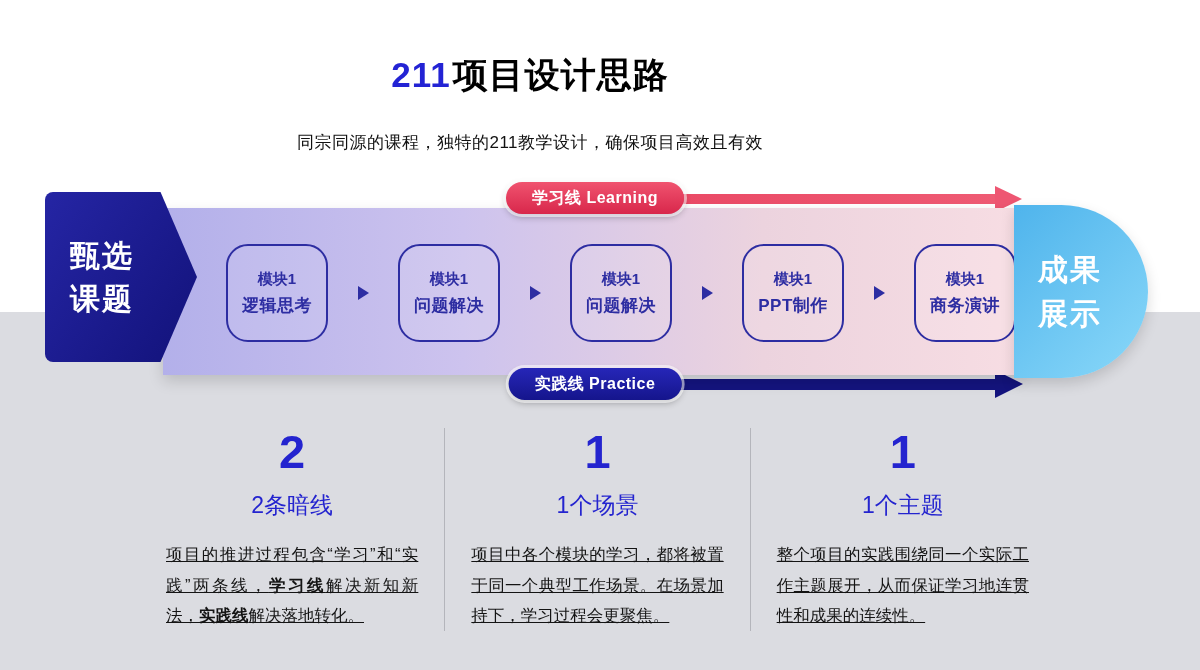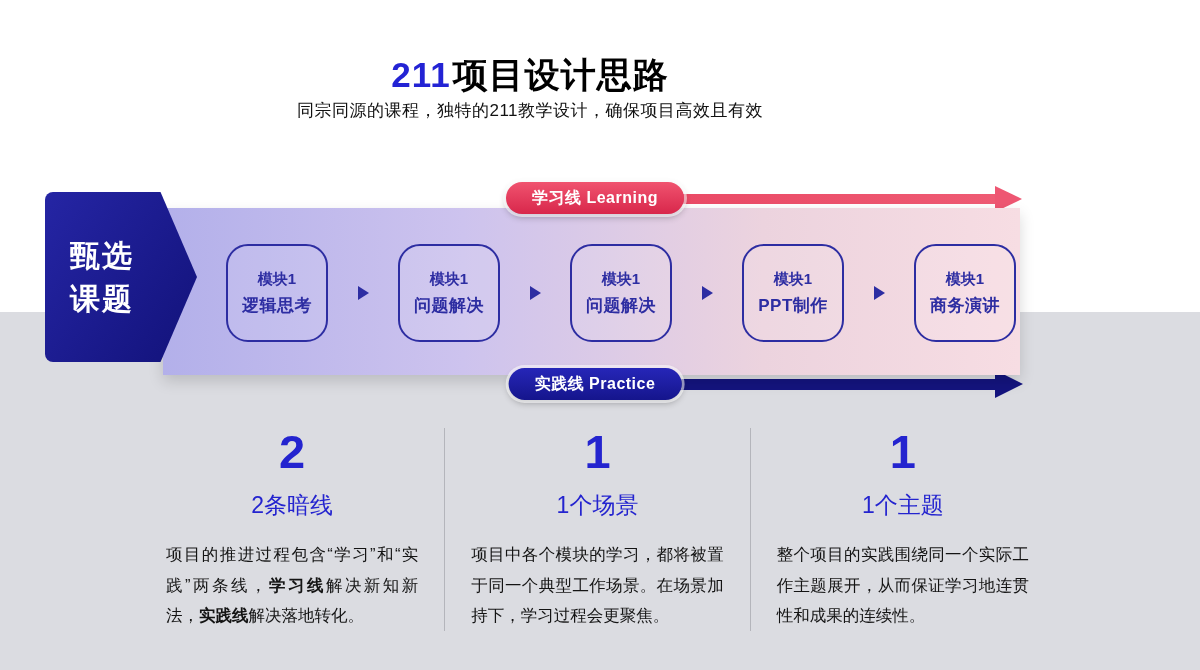--- a/index.html
+++ b/index.html
@@ -13,21 +13,21 @@
 
   .gray-bg {
     position: absolute; left: 0; top: 312px; width: 1200px; height: 358px;
     background: var(--gray-bg, #dbdce1); z-index: 0;
   }
 
   
   .header { position: absolute; top: 0; left: 0; width: 1060px; text-align: center; z-index: 2; }
   .title { margin-top: 52px; font-size: 35px; font-weight: 800; color: #000000; letter-spacing: 1px; }
   .title .accent { color: var(--accent, #2323d4); margin-right: 2px; }
-  .subtitle { margin-top: 0; font-size: 17px; color: #111111; letter-spacing: 0.5px; }
+  .subtitle { margin-top: 32px; font-size: 17px; color: #111111; letter-spacing: 0.5px; }
 
   
   .diagram { position: absolute; left: 0; top: 185px; width: 1200px; height: 240px; z-index: 1; }
 
   .bar { position: absolute; }
   .red-bar { left: 518px; top: 9px; width: 478px; height: 10px;
     background: linear-gradient(90deg, var(--red, #e8415f), #ef5b74); }
   .navy-bar { left: 518px; top: 194px; width: 478px; height: 11px; background: var(--navy, #14147e); }
 
   .head { position: absolute; width: 0; height: 0; }
@@ -89,21 +89,21 @@
   .pill.practice { top: 183px;
     background: linear-gradient(180deg, #2626b8, #15158c);
     box-shadow: 0 0 0 3px rgba(255,255,255,0.55), 0 3px 7px rgba(0,0,0,0.3); }
 
   
   .stats { position: absolute; left: 140px; top: 428px; width: 915px; display: flex; z-index: 2; }
   .col { flex: 1 1 0; padding: 0 26px; text-align: center; }
   .col + .col { border-left: 1px solid #b4b5bb; }
   .num { font-size: 47px; font-weight: 800; line-height: 1; color: var(--number-blue, #2424cf); }
   .head-label { margin-top: 15px; font-size: 23px; font-weight: 400; color: var(--number-blue, #2424cf); }
-  .body-text { margin-top: 18px; font-size: 16.5px; line-height: 1.85; color: #141414; text-align: justify; }
+  .body-text { margin-top: 18px; font-size: 16.5px; line-height: 1.85; color: #141414; text-align: justify; text-decoration: underline; }
 </style>
 </head>
 <body>
 
 <div class="slide">
   <div class="gray-bg"></div>
 
   <header class="header">
     <h1 class="title"><span class="accent">211</span><span>项目设计思路</span></h1>
     <p class="subtitle">同宗同源的课程，独特的211教学设计，确保项目高效且有效</p>
@@ -150,20 +150,24 @@
       </div>
       <div class="arrow-gap">
           <span class="tri"></span>
         </div>
       <div class="module">
         <span class="tag">模块1</span>
         <span class="name">商务演讲</span>
       </div>
     </div>
 
+    <div class="result">
+      <span class="block-label">成果
+展示</span>
+    </div>
 
     <div class="pill learning">学习线 Learning</div>
     <div class="pill practice">实践线 Practice</div>
   </section>
 
   <section class="stats">
     <div class="col">
       <div class="num">2</div>
       <div class="head-label">2条暗线</div>
       <p class="body-text"><span>项目的推进过程包含“学习”和“实践”两条线，</span><span style="font-weight: 700;">学习线</span><span>解决新知新法，</span><span style="font-weight: 700;">实践线</span><span>解决落地转化。</span></p>

